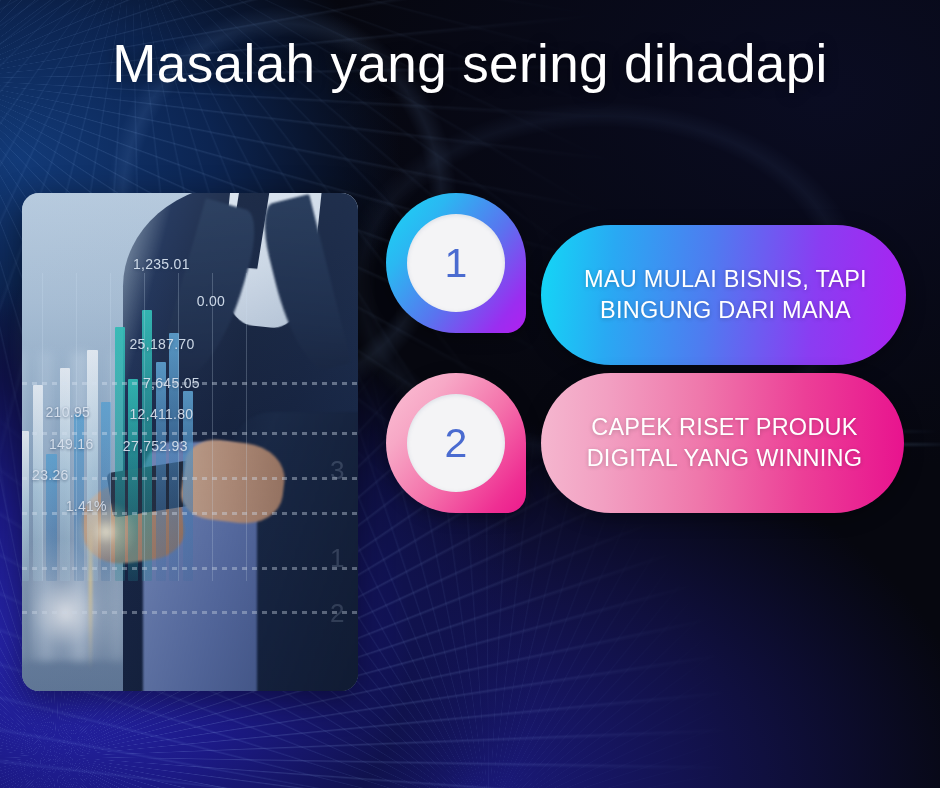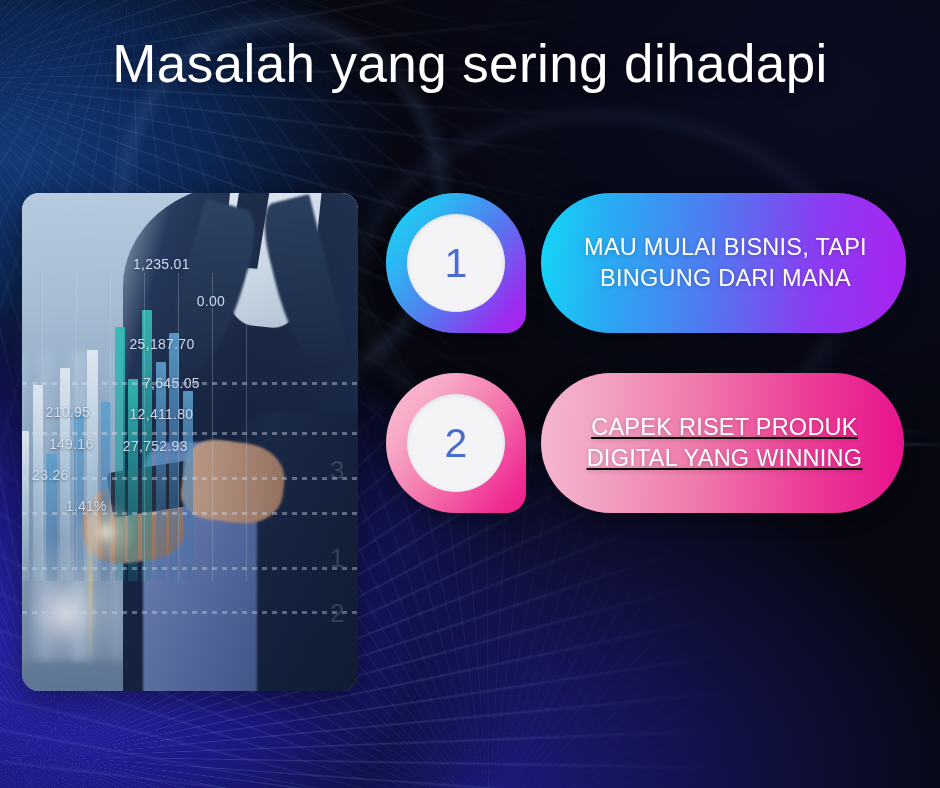--- a/index.html
+++ b/index.html
@@ -290,27 +290,27 @@
     color:#ffffff;
     font-size:23.5px;
     line-height:1.30;
     font-weight:400;
     letter-spacing:.25px;
     text-shadow:0 1px 4px rgba(0,0,0,.22);
   }
 
   
   .cy .badge { background:linear-gradient(128deg, #17d9f5 0%, #2bb7f2 26%, #5a73ef 58%, #9a2ef0 86%, #b21ff0 100%); }
-  .cy .pill  { background:linear-gradient(96deg, #13d8f6 0%, #29a9f3 20%, #4f7bf0 46%, #8a3df2 74%, #ab21f0 100%); }
+  .cy .pill  { background:linear-gradient(96deg, #13d8f6 0%, #29a9f3 20%, #4f7bf0 46%, #8a3df2 74%, #ab21f0 100%);margin-top:32px; }
 
   .pk .badge { background:linear-gradient(130deg, #fcc3d6 0%, #f7a8c6 26%, #f472ab 56%, #ef2f93 86%, #ec1a8c 100%); }
   .pk .pill  { background:linear-gradient(92deg, #f5b7cf 0%, #f2a0c2 18%, #ef77ab 44%, #ec3f97 72%, #e8128e 100%); }
 
   
-  .card.pk .pill { right:2px;text-decoration:underline; }
+  .card.pk .pill { right:2px; }
 </style>
 </head>
 <body>
 
 <div id="poster">
 
   <div class="bg-base"></div>
   <div class="bg-filaments"></div>
   <div class="bg-filaments-2"></div>
   <div class="bg-swirl"></div>

